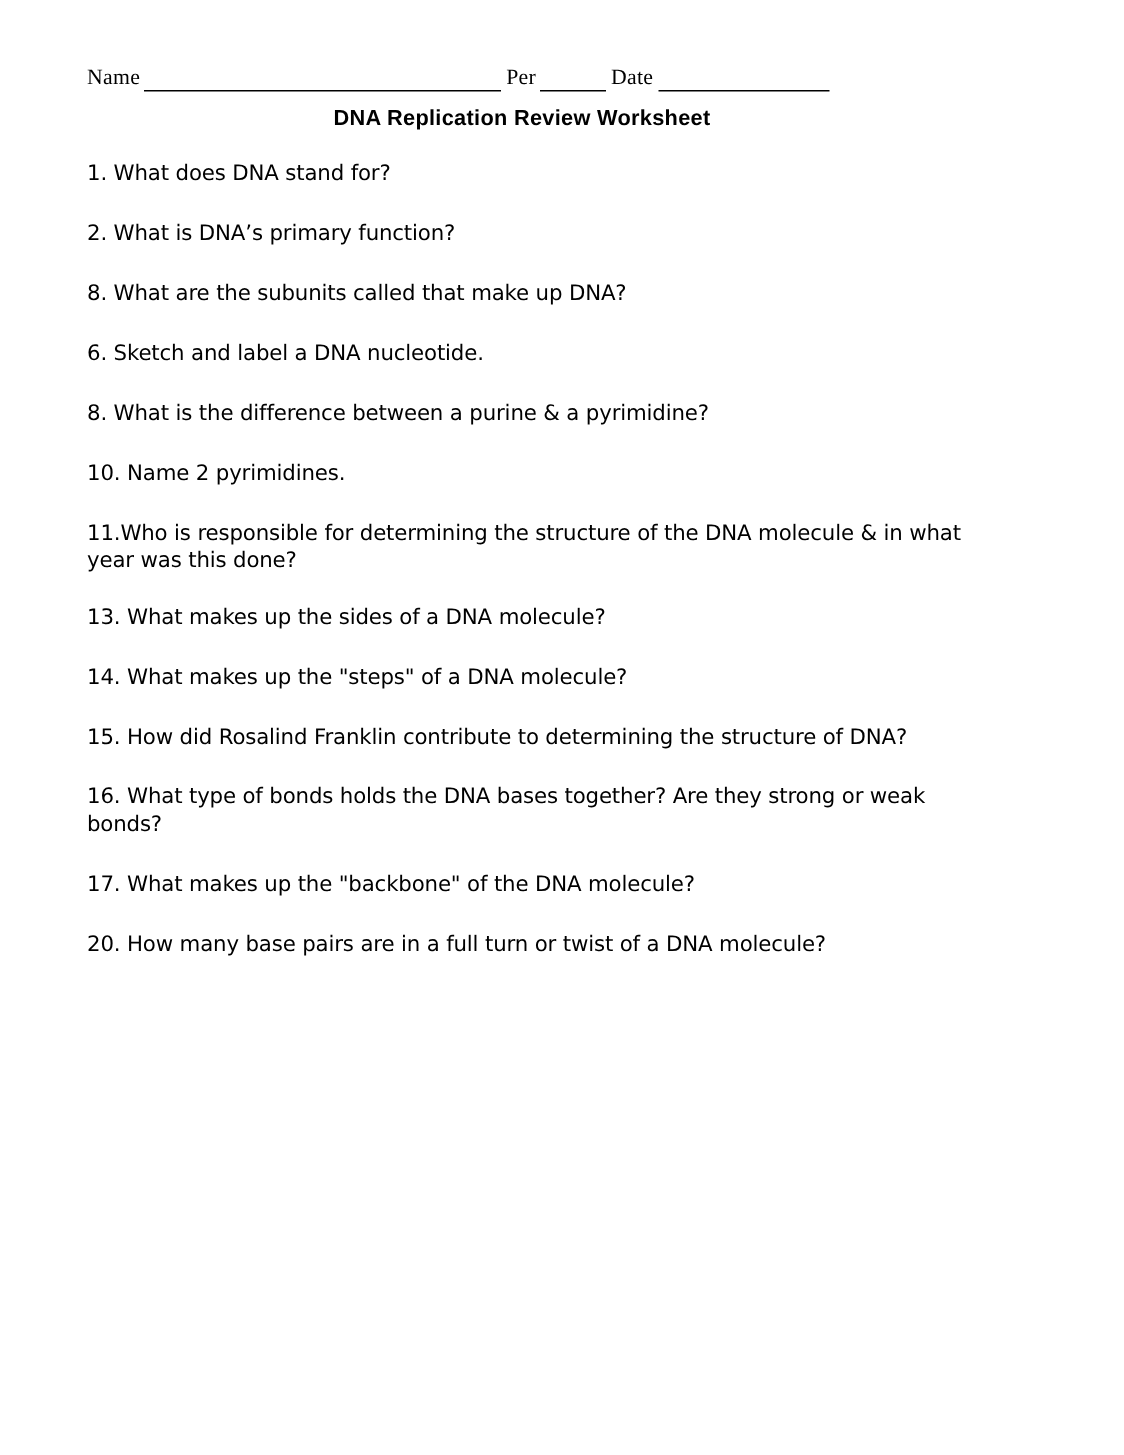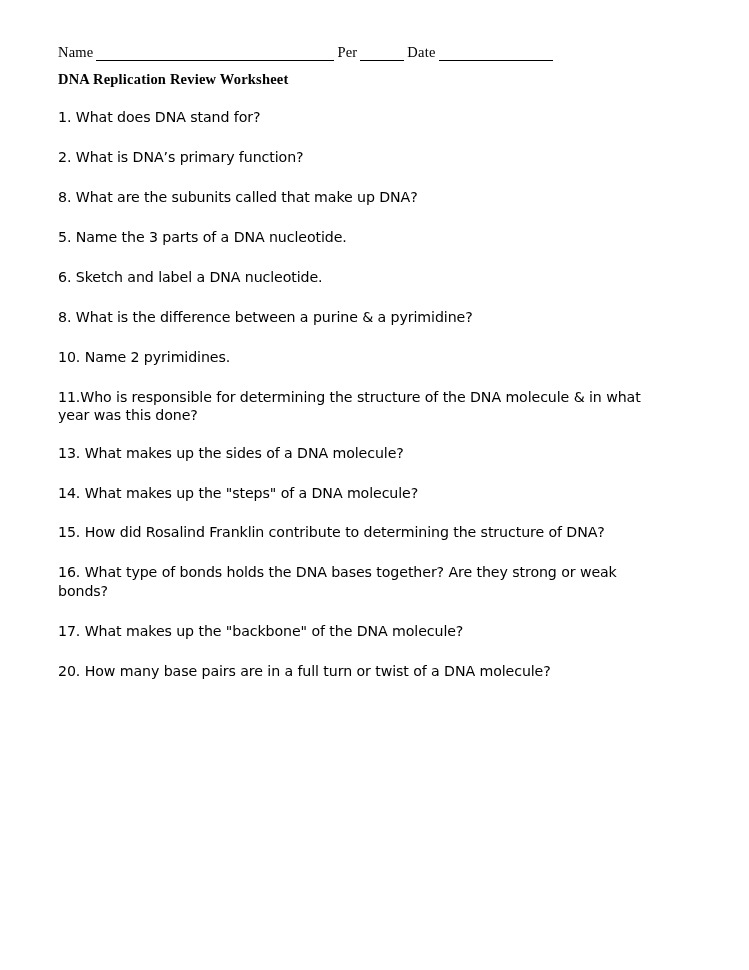--- a/index.html
+++ b/index.html
@@ -39,22 +39,22 @@
     vertical-align: bottom;
     height: 12px;
     margin: 0 3px;
   }
   .rule-name { width: 238px; }
   .rule-per  { width: 44px; }
   .rule-date { width: 114px; }
 
   
   .doc-title {
-    text-align: left;
-    font-family: Liberation Serif, serif;
+    text-align: center;
+    font-family: Liberation Sans, sans-serif;
     font-weight: bold;
     font-size: 14.5px;
     letter-spacing: 0.2px;
     margin: 0 0 20px 0;
     padding-right: 14px;
   }
 
   
   .qlist {
     margin: 0;
@@ -93,21 +93,20 @@
     <span class="lbl">Name</span><span class="rule rule-name"></span><span class="lbl">Per</span><span class="rule rule-per"></span><span class="lbl">Date</span><span class="rule rule-date"></span>
   </div>
 
   <div class="doc-title">DNA Replication Review Worksheet</div>
 
   <div class="qlist">
 
     <p class="q">1. What does DNA stand for?</p>
     <p class="q">2. What is DNA’s primary function?</p>
     <p class="q">8. What are the subunits called that make up DNA?</p>
-    <p class="q">5. Name the 3 parts of a DNA nucleotide.</p>
     <p class="q">6. Sketch and label a DNA nucleotide.</p>
     <p class="q">8. What is the difference between a purine &amp; a pyrimidine?</p>
     <p class="q">10. Name 2 pyrimidines.</p>
     <p class="q two-line">11.Who is responsible for determining the structure of the DNA molecule &amp; in what year was this done?</p>
 
 
     <p class="q">13. What makes up the sides of a DNA molecule?</p>
     <p class="q">14. What makes up the "steps" of a DNA molecule?</p>
     <p class="q">15. How did Rosalind Franklin contribute to determining the structure of DNA?</p>
     <p class="q">16. What type of bonds holds the DNA bases together? Are they strong or weak bonds?</p>

